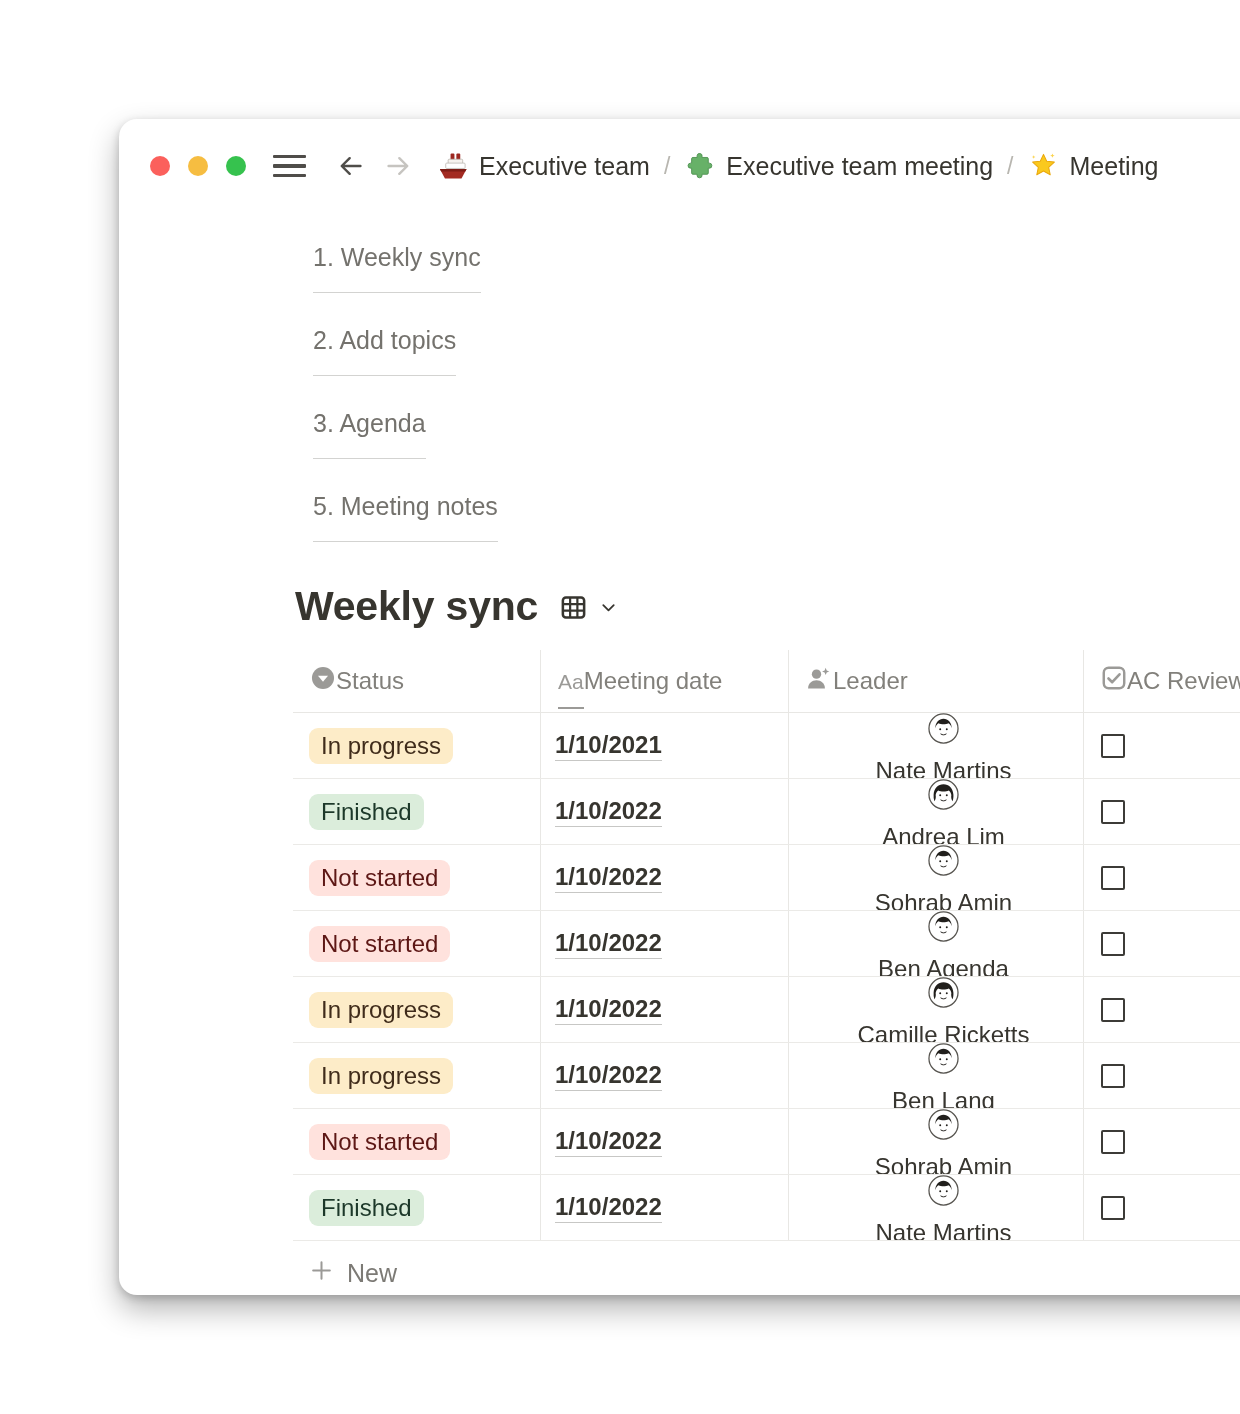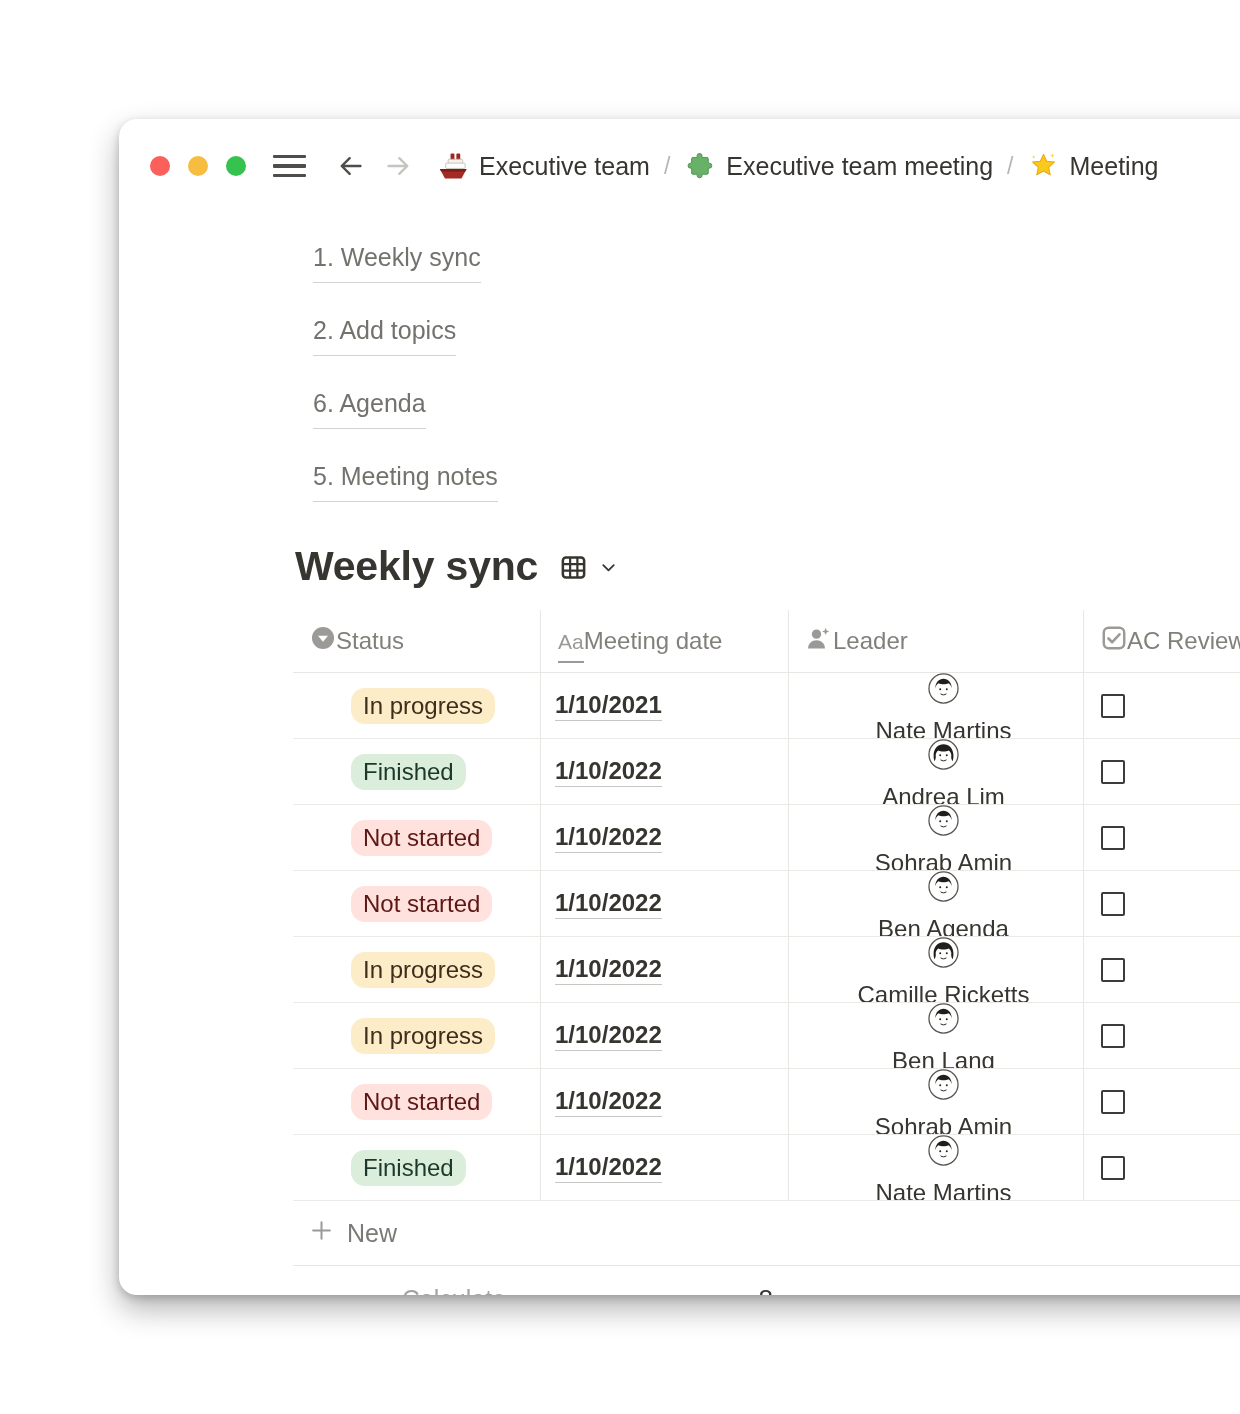--- a/index.html
+++ b/index.html
@@ -26,39 +26,39 @@
   .nav-fwd{margin-left:17px;}
   .breadcrumbs{margin-left:23px;display:flex;align-items:center;white-space:nowrap;font-size:25px;color:#37352f;}
   .crumb{display:flex;align-items:center;gap:11px;cursor:pointer;}
   .crumb .ico{display:flex;align-items:center;}
   .crumb-sep{margin:0 14px;color:#b8b6b0;font-size:23px;}
   
   .toc{margin:60px 0 0 194px;}
   .toc-item{margin-bottom:33px;}
   .toc-link{
     display:inline-block;font-size:25px;color:#74726d;cursor:pointer;
-    border-bottom:1.5px solid rgba(55,53,47,.22);padding-bottom:10px;
+    border-bottom:1.5px solid rgba(55,53,47,.22);padding-bottom:20px;
   }
   
   .section-head{margin:42px 0 0 176px;display:flex;align-items:center;gap:22px;}
   .page-title{margin:0;font-size:41px;line-height:44px;font-weight:700;color:#37352f;letter-spacing:-.2px;}
   .view-switcher{display:flex;align-items:center;gap:12px;margin-top:6px;cursor:pointer;}
   .view-label{font-size:25px;font-weight:700;color:#37352f;}
   
   .table{margin:22px 0 0 174px;width:1246px;}
   .thead,.tr,.tfoot{display:grid;grid-template-columns:248px 248px 295px 1fr;}
   .thead{height:62px;border-bottom:1px solid #e8e7e4;}
   .th{display:flex;align-items:center;padding-left:17px;font-size:24px;color:#82807b;cursor:pointer;overflow:hidden;white-space:nowrap;}
   .th:not(:last-child){border-right:1px solid #e8e7e4;}
-  .aa{font-size:21px;font-weight:500;color:#9b9a97;border-bottom:2px solid #9b9a97;line-height:1.05;padding-bottom:8px;}
+  .aa{font-size:21px;font-weight:500;color:#9b9a97;border-bottom:2px solid #9b9a97;line-height:1.05;padding-bottom:14px;}
   .tr{height:65px;border-bottom:1px solid #ebeae7;}
   .td{display:flex;align-items:center;overflow:hidden;white-space:nowrap;}
   .td:not(:last-child){border-right:1px solid #e8e7e4;}
   .td-status{padding-left:16px;}
-  .badge{display:inline-block;height:36px;line-height:36px;padding:0 12px;border-radius:14px;font-size:24px;margin-left:42px;}
+  .badge{display:inline-block;height:36px;line-height:36px;padding:0 12px;border-radius:9px;font-size:24px;}
   .td-date{padding-left:14px;}
   .date-text{font-size:24px;font-weight:700;color:#37352f;border-bottom:1.5px solid rgba(55,53,47,.28);padding-bottom:1px;}
   .td-leader{padding-left:15px;gap:13px;flex-direction:column;}
   .leader-name{font-size:24px;color:#37352f;}
   .avatar{display:flex;align-items:center;}
   .td-check{padding-left:17px;}
   .checkbox{width:20px;height:20px;border:2.5px solid #3c3b37;border-radius:2px;cursor:pointer;background:#fff;}
   
   .new-row{height:64px;border-bottom:1px solid #e8e7e4;display:flex;align-items:center;gap:14px;padding-left:17px;color:#7c7a75;font-size:25px;cursor:pointer;}
   
@@ -135,21 +135,21 @@
   <div class="toc" id="toc">
   <div class="toc-item">
     <span class="toc-link">1. Weekly sync</span>
   </div>
 
   <div class="toc-item">
     <span class="toc-link">2. Add topics</span>
   </div>
 
   <div class="toc-item">
-    <span class="toc-link">6. Agenda</span>
+    <span class="toc-link">3. Agenda</span>
   </div>
 
   <div class="toc-item">
     <span class="toc-link">5. Meeting notes</span>
   </div>
 </div>
 
   <div class="section-head">
     <h1 class="page-title">Weekly sync</h1>
     <div class="view-switcher">

